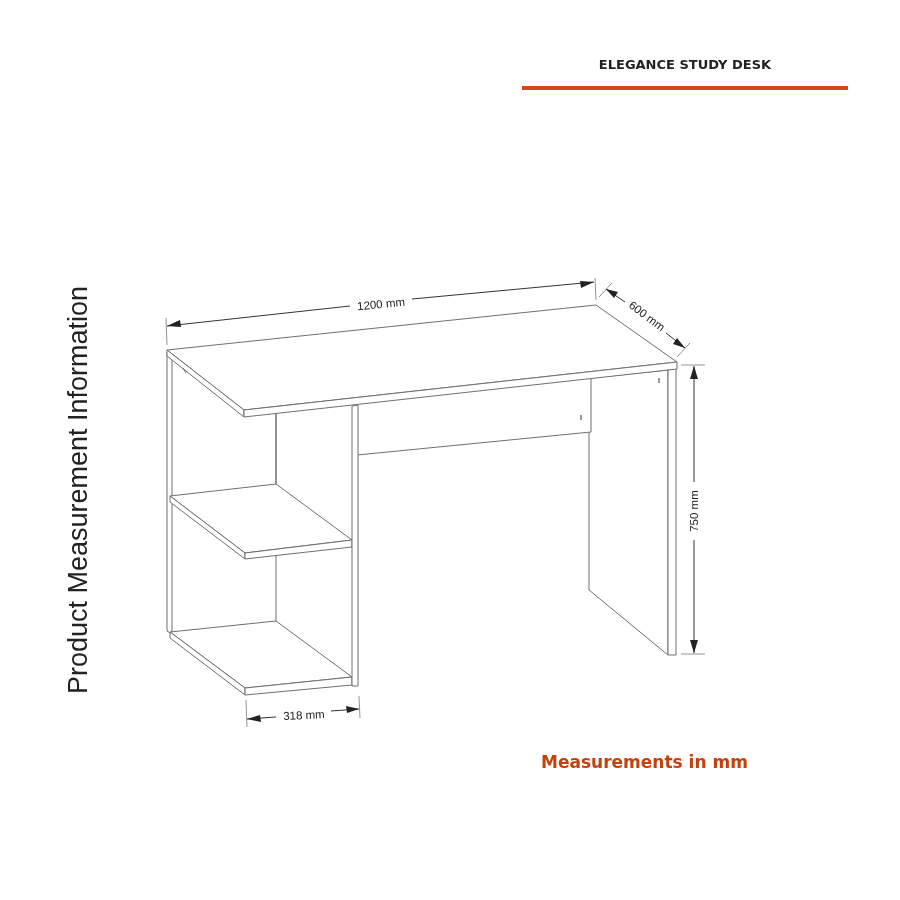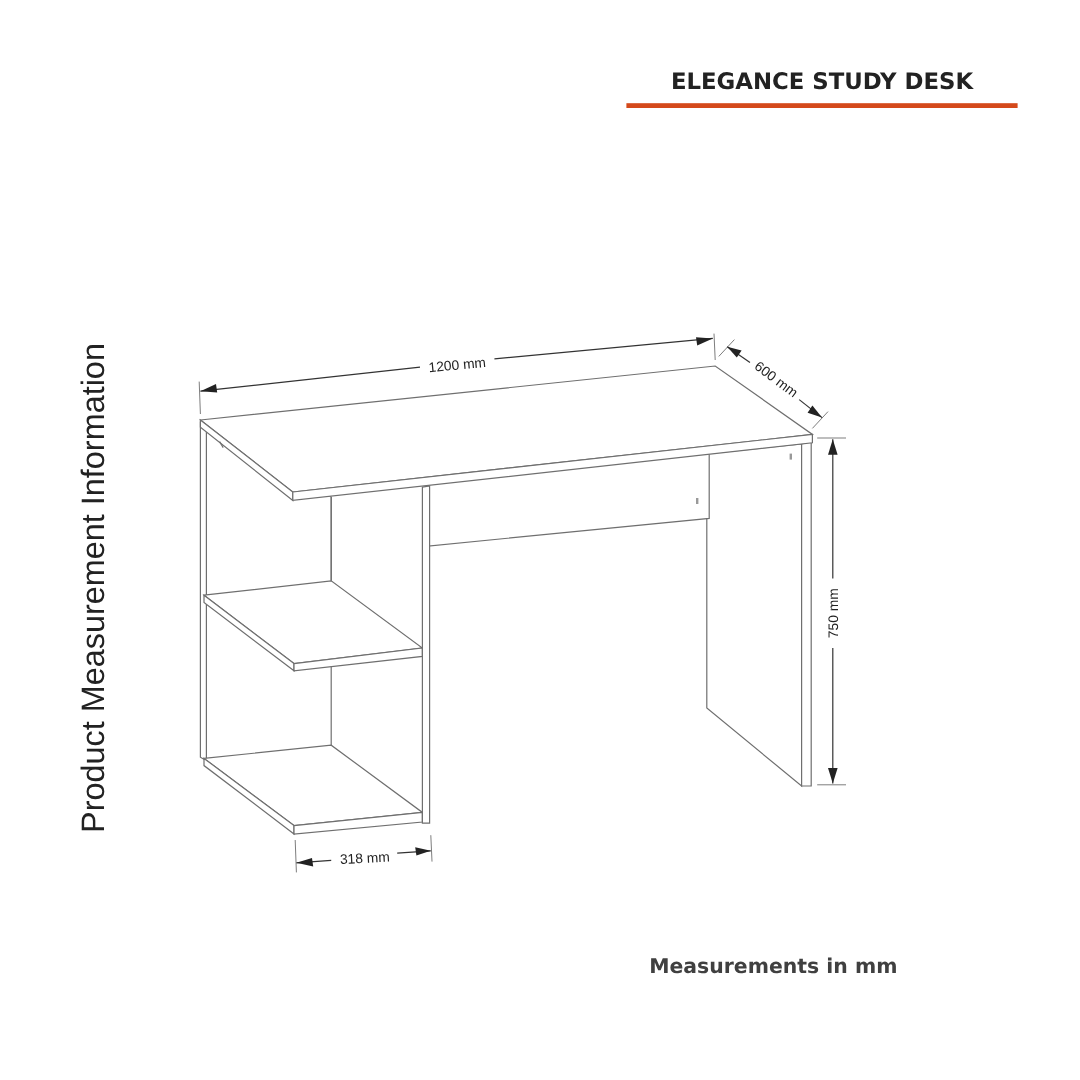--- a/index.html
+++ b/index.html
@@ -1,29 +1,29 @@
 <!DOCTYPE html>
 <html><head>
   <meta charset="utf-8">
   <style>
     html, body { margin: 0; padding: 0; background: #ffffff; }
     body { width: 900px; height: 900px; position: relative; overflow: hidden; font-family: "Liberation Sans", sans-serif; }
     .title {
       position: absolute; left: 522px; top: 57px; width: 326px; text-align: center;
-      font-family: "DejaVu Sans", sans-serif; font-weight: bold; font-size: 19px; color: #222222;
+      font-family: "DejaVu Sans", sans-serif; font-weight: bold; font-size: 13px; color: #222222;
       letter-spacing: 0px;
     }
     .title-rule { position: absolute; left: 522px; top: 86px; width: 326px; height: 4px; background: #d4491b; }
     .side-label {
       position: absolute; left: 78px; top: 490px; transform: translate(-50%, -50%) rotate(-90deg);
       white-space: nowrap; font-family: "Liberation Sans", sans-serif; font-size: 27px; color: #222222;
     }
     .footer-note {
-      position: absolute; left: 541px; top: 796px; font-family: "DejaVu Sans", sans-serif;
-      font-weight: bold; font-size: 17px; color: #404040;
+      position: absolute; left: 541px; top: 752px; font-family: "DejaVu Sans", sans-serif;
+      font-weight: bold; font-size: 17px; color: #c2410c;
     }
     svg.drawing { position: absolute; left: 0; top: 0; }
     .ln { stroke: #6f6f6f; stroke-width: 1; fill: none; }
     .fill { fill: #ffffff; stroke: #6f6f6f; stroke-width: 1; }
     .dim { stroke: #333333; stroke-width: 1; fill: none; }
     .ext { stroke: #777777; stroke-width: 0.8; fill: none; }
     .arrow { fill: #222222; }
     .dimtxt { font-family: "Liberation Sans", sans-serif; font-size: 11.5px; fill: #222222; }
   </style>
 </head>

